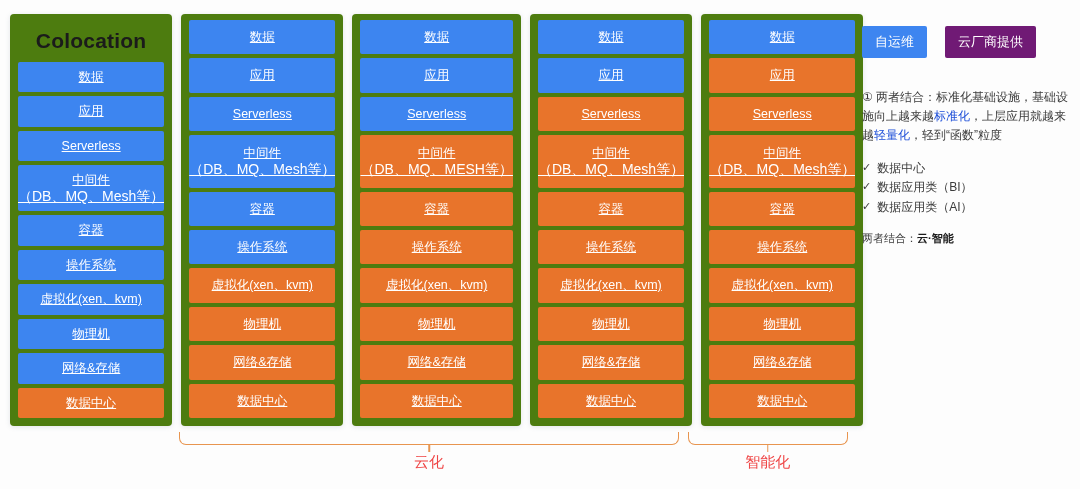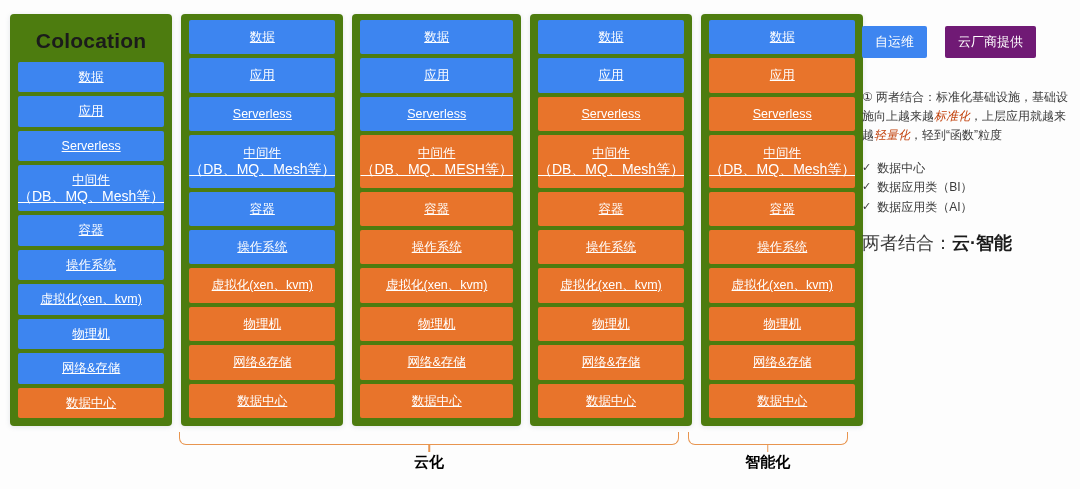--- a/index.html
+++ b/index.html
@@ -94,23 +94,23 @@
     left: 50%;
     top: 100%;
     width: 1.5px;
     height: 8px;
     background: #e8954f;
     transform: translateX(-50%);
   }
   .brace-label {
     position: absolute;
     text-align: center;
-    font-weight: bold;
+    font-weight: normal;
     font-size: 15px;
-    color: #000000;
+    color: #ef4444;
   }
 
   
   #right-panel {
     position: absolute;
     left: 862px;
     top: 26px;
     width: 208px;
   }
   .legend-row {
@@ -127,32 +127,32 @@
   }
   .legend-chip.blue   { background: #3d85f0; }
   .legend-chip.orange { background: #701a75; }
 
   .note-block { margin-bottom: 14px; }
   .note-text {
     font-size: 12px;
     line-height: 1.58;
     color: #3b3b3b;
   }
-  .hl { color: #c2410c; font-style: italic; }
+  .hl { color: #1d4ed8; }
   .check-list { margin-top: 2px; }
   .check-item {
     font-size: 12px;
     line-height: 1.62;
     color: #3b3b3b;
     display: flex;
     gap: 6px;
   }
   .check-mark { color: #3b3b3b; font-size: 11px; }
   .footer-note {
-    font-size: 18px;
+    font-size: 11px;
     color: #3b3b3b;
   }
   .footer-note b { color: #1b1b1b; }
 </style>
 </head>
 <body>
 
 <div id="cards-area">
     <div class="stack-card">
       <div class="card-title">Colocation</div>

